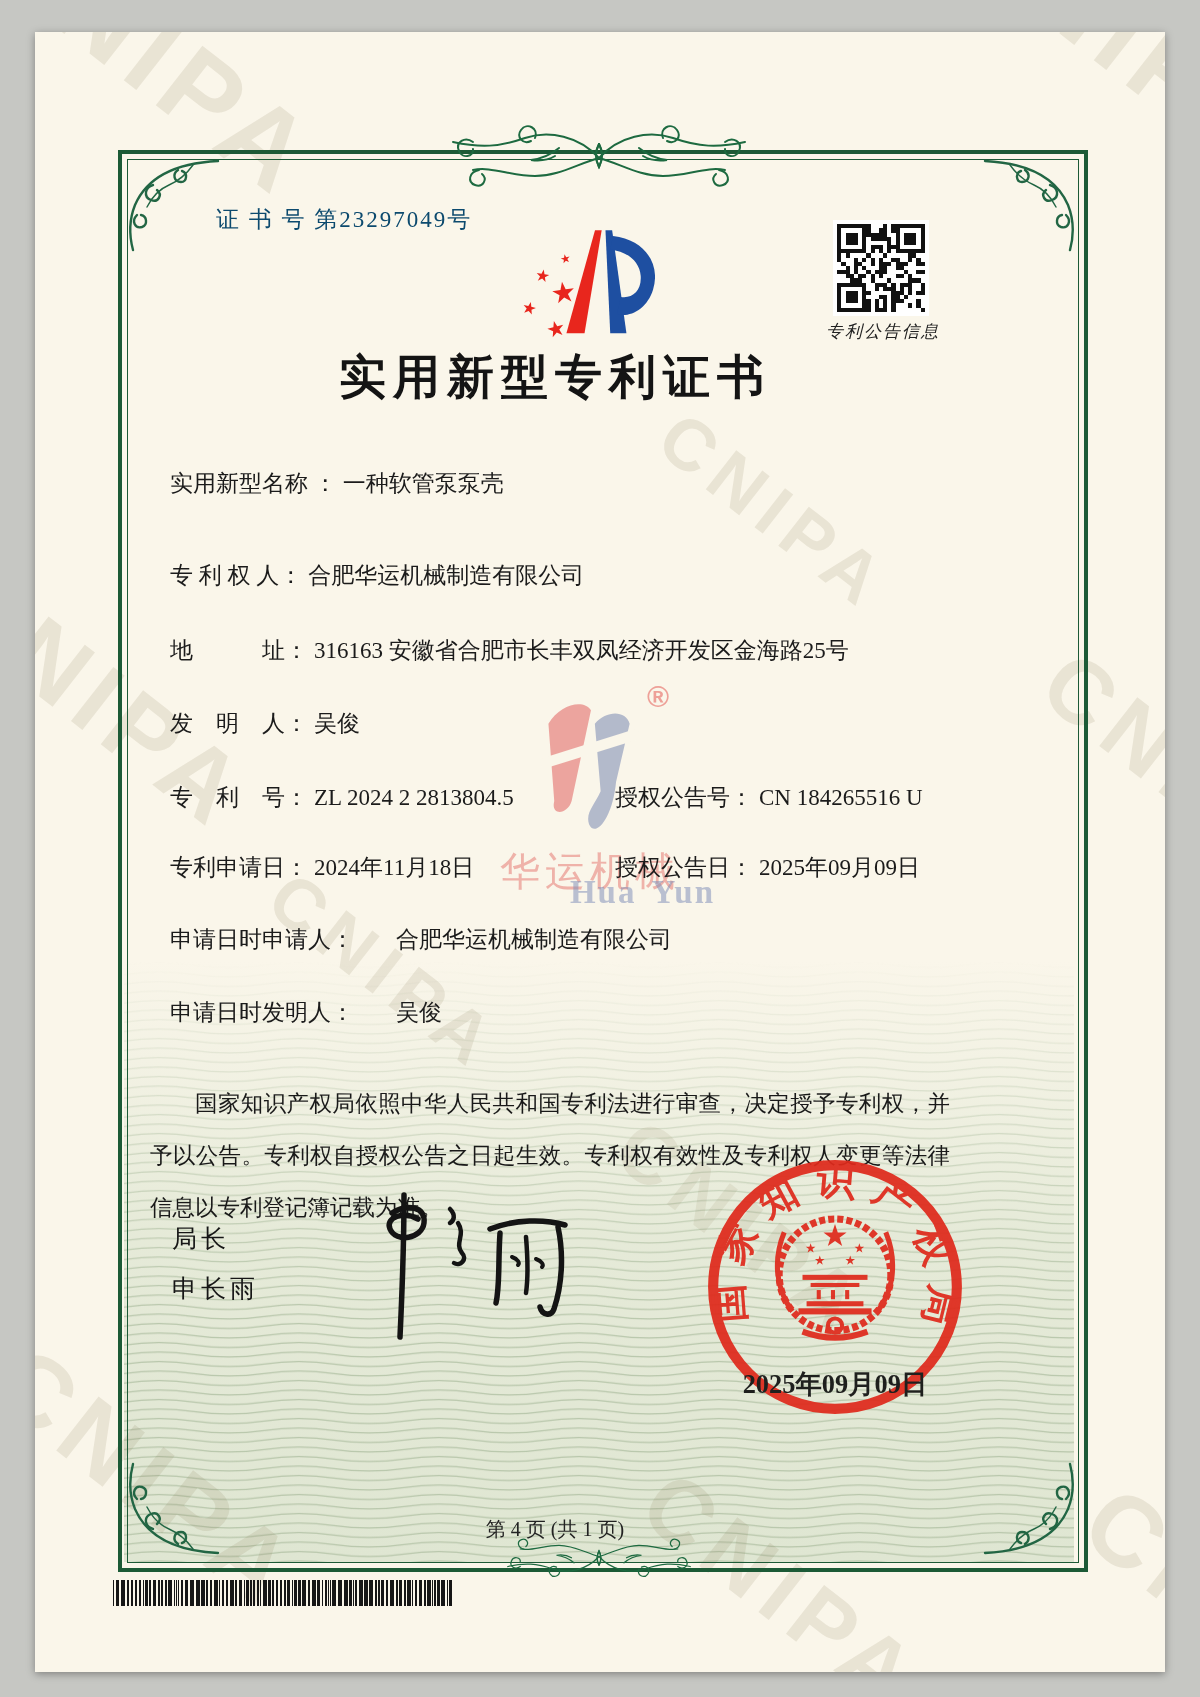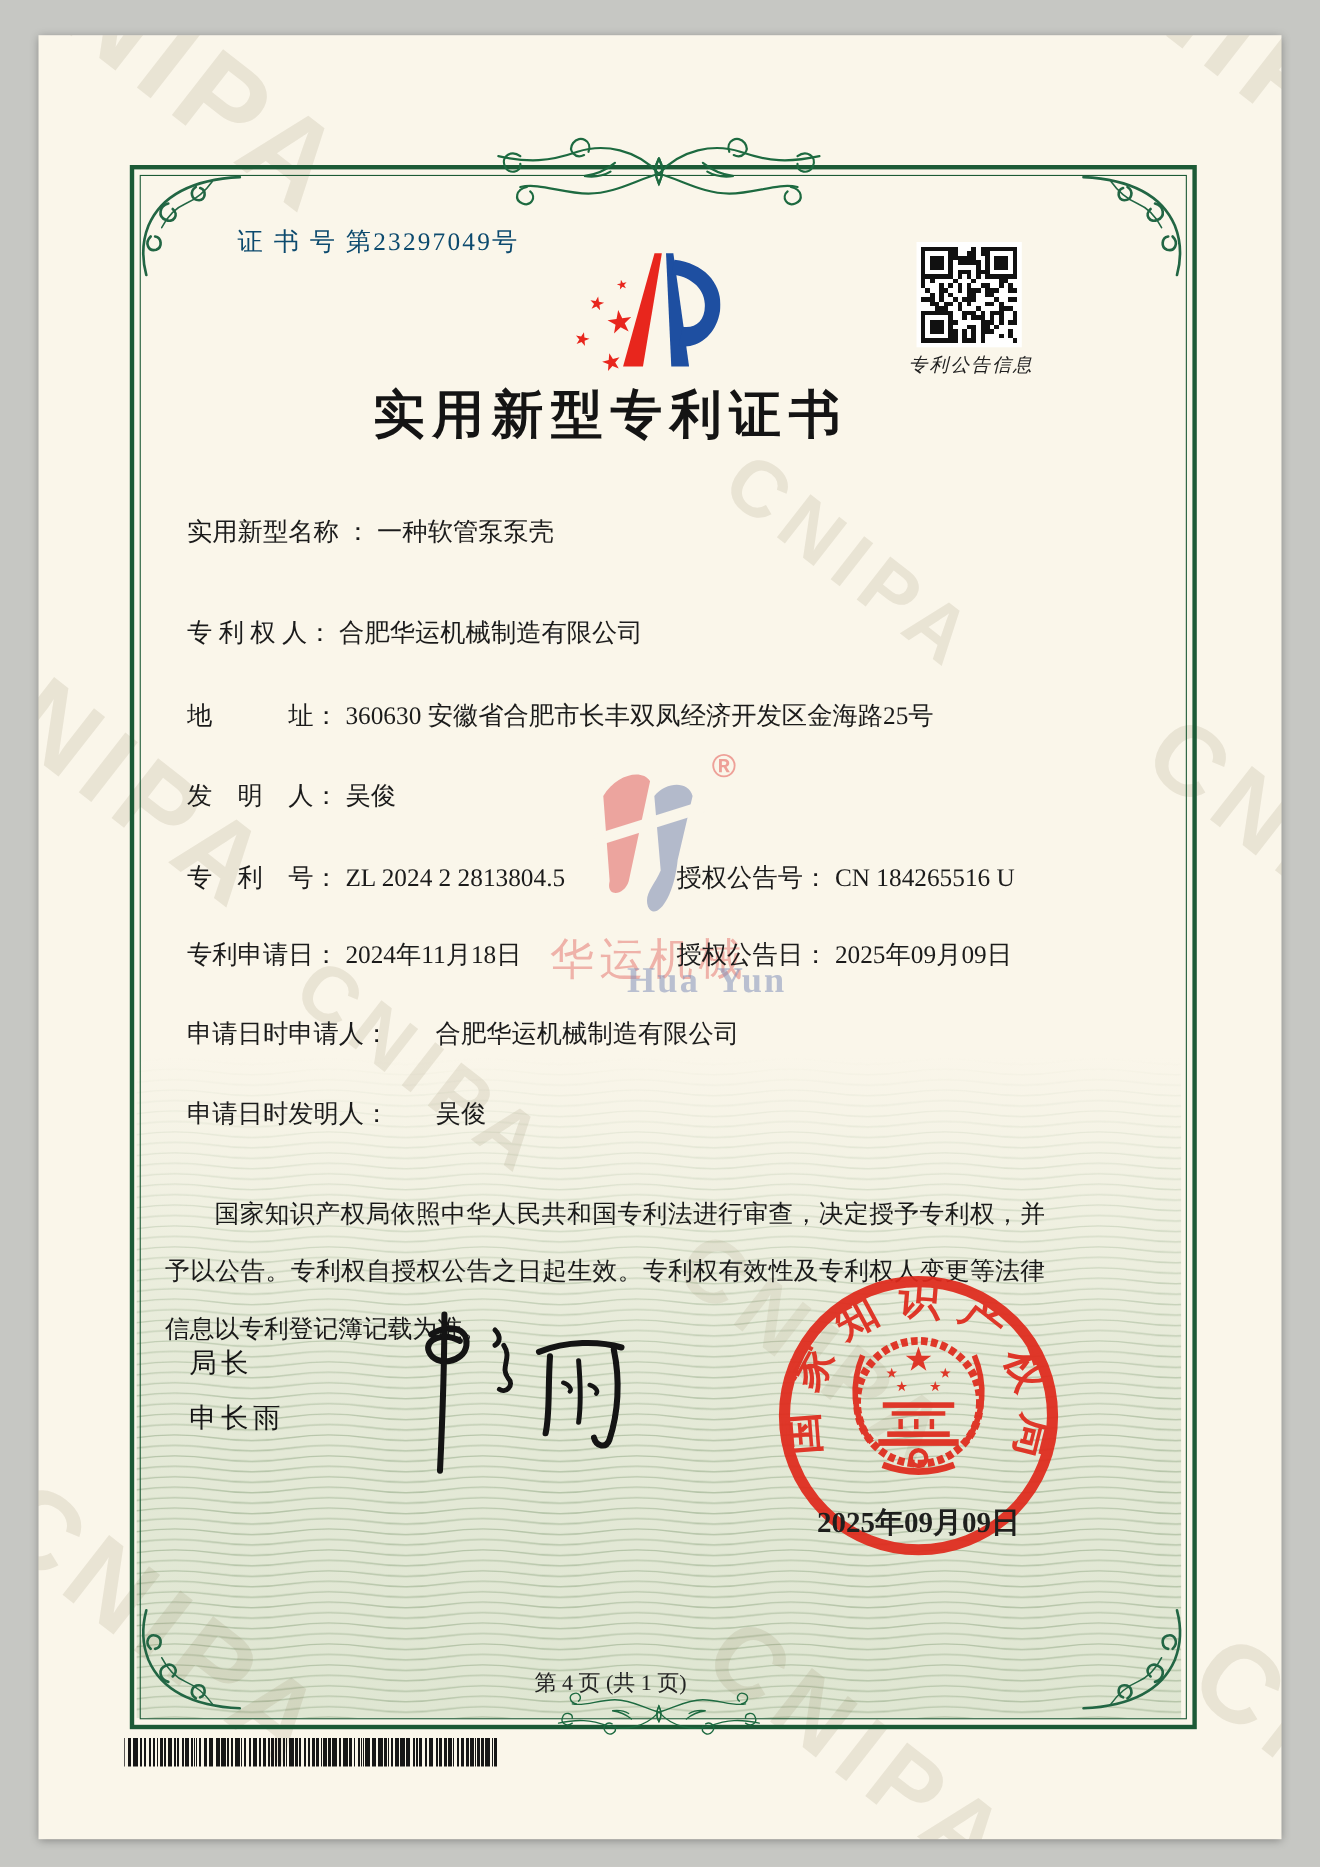--- a/index.html
+++ b/index.html
@@ -315,21 +315,21 @@
   <div class="hy-cn">华运机械</div>
   <div class="hy-en">Hua Yun</div>
 
   <div class="row" style="top:528px">
     <span class="flabel">专  利  权  人：</span><span class="fvalue">合肥华运机械制造有限公司</span>
   </div>
   <div class="row" style="top:436px">
     <span class="flabel">实用新型名称 ：</span><span class="fvalue">一种软管泵泵壳</span>
   </div>
   <div class="row" style="top:603px">
-    <span class="flabel">地　　　址：</span><span class="fvalue">360630 安徽省合肥市长丰双凤经济开发区金海路25号</span>
+    <span class="flabel">地　　　址：</span><span class="fvalue">316163 安徽省合肥市长丰双凤经济开发区金海路25号</span>
   </div>
   <div class="row" style="top:676px">
     <span class="flabel">发　明　人：</span><span class="fvalue">吴俊</span>
   </div>
   <div class="row" style="top:750px">
     <span class="flabel">专　利　号：</span><span class="fvalue">ZL 2024 2 2813804.5</span>
     <span class="rc">
       <span class="flabel">授权公告号：</span><span class="fvalue">CN 184265516 U</span>
     </span>
   </div>

